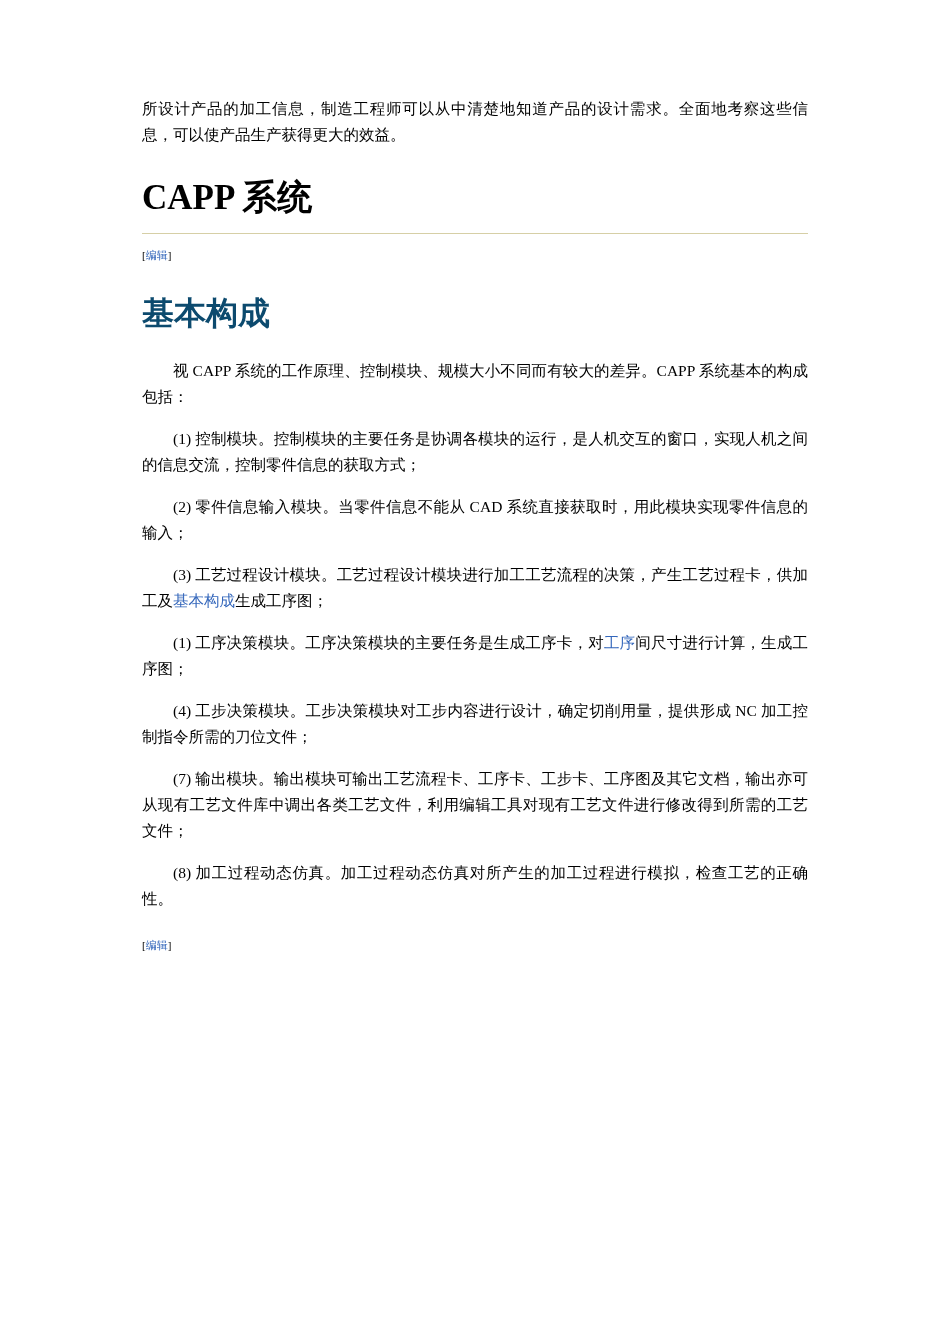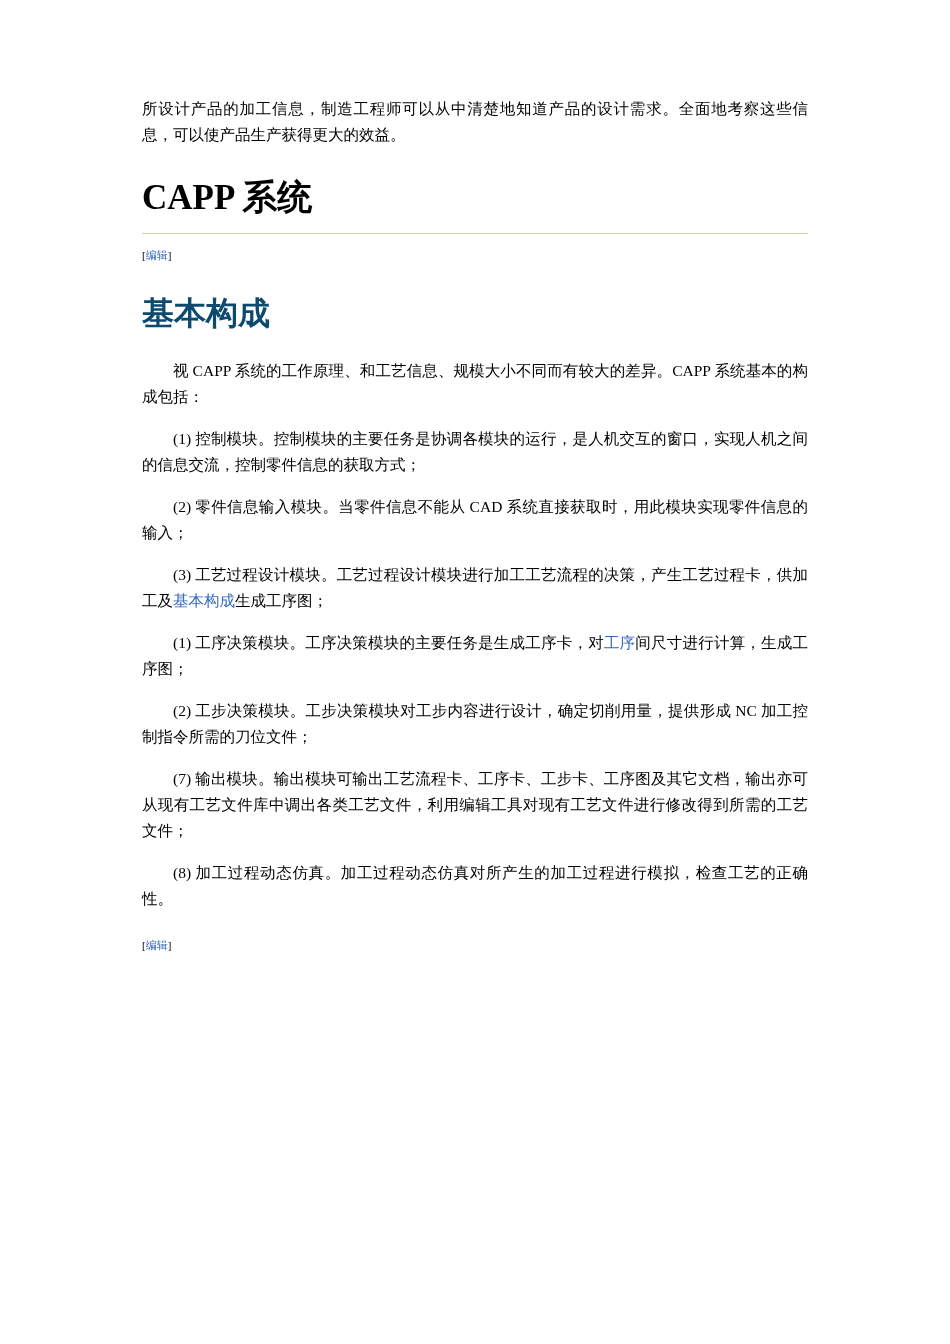--- a/index.html
+++ b/index.html
@@ -66,31 +66,31 @@
   <p class="body-text">所设计产品的加工信息，制造工程师可以从中清楚地知道产品的设计需求。全面地考察这些信息，可以使产品生产获得更大的效益。</p>
 
 
   <h1 class="section-title">CAPP 系统</h1>
   <div class="rule"></div>
 
   <p class="edit-line"><span>[</span><a class="link" href="#">编辑</a><span>]</span></p>
 
   <h2 class="sub-title">基本构成</h2>
 
-  <p class="body-text indent">视 CAPP 系统的工作原理、和工艺信息、规模大小不同而有较大的差异。CAPP 系统基本的构成包括：</p>
+  <p class="body-text indent">视 CAPP 系统的工作原理、控制模块、规模大小不同而有较大的差异。CAPP 系统基本的构成包括：</p>
 
   <p class="body-text indent">(1) 控制模块。控制模块的主要任务是协调各模块的运行，是人机交互的窗口，实现人机之间的信息交流，控制零件信息的获取方式；</p>
 
   <p class="body-text indent">(2) 零件信息输入模块。当零件信息不能从 CAD 系统直接获取时，用此模块实现零件信息的输入；</p>
 
   <p class="body-text indent"><span>(3) 工艺过程设计模块。工艺过程设计模块进行加工工艺流程的决策，产生工艺过程卡，供加工及</span><a class="link" href="#">基本构成</a><span>生成工序图；</span></p>
 
   <p class="body-text indent"><span>(1) 工序决策模块。工序决策模块的主要任务是生成工序卡，对</span><a class="link" href="#">工序</a><span>间尺寸进行计算，生成工序图；</span></p>
 
-  <p class="body-text indent">(2) 工步决策模块。工步决策模块对工步内容进行设计，确定切削用量，提供形成 NC 加工控制指令所需的刀位文件；</p>
+  <p class="body-text indent">(4) 工步决策模块。工步决策模块对工步内容进行设计，确定切削用量，提供形成 NC 加工控制指令所需的刀位文件；</p>
 
 
   <p class="body-text indent">(7) 输出模块。输出模块可输出工艺流程卡、工序卡、工步卡、工序图及其它文档，输出亦可从现有工艺文件库中调出各类工艺文件，利用编辑工具对现有工艺文件进行修改得到所需的工艺文件；</p>
 
   <p class="body-text indent">(8) 加工过程动态仿真。加工过程动态仿真对所产生的加工过程进行模拟，检查工艺的正确性。</p>
 
   <p class="edit-line second"><span>[</span><a class="link" href="#">编辑</a><span>]</span></p>
 
 
 </div>

